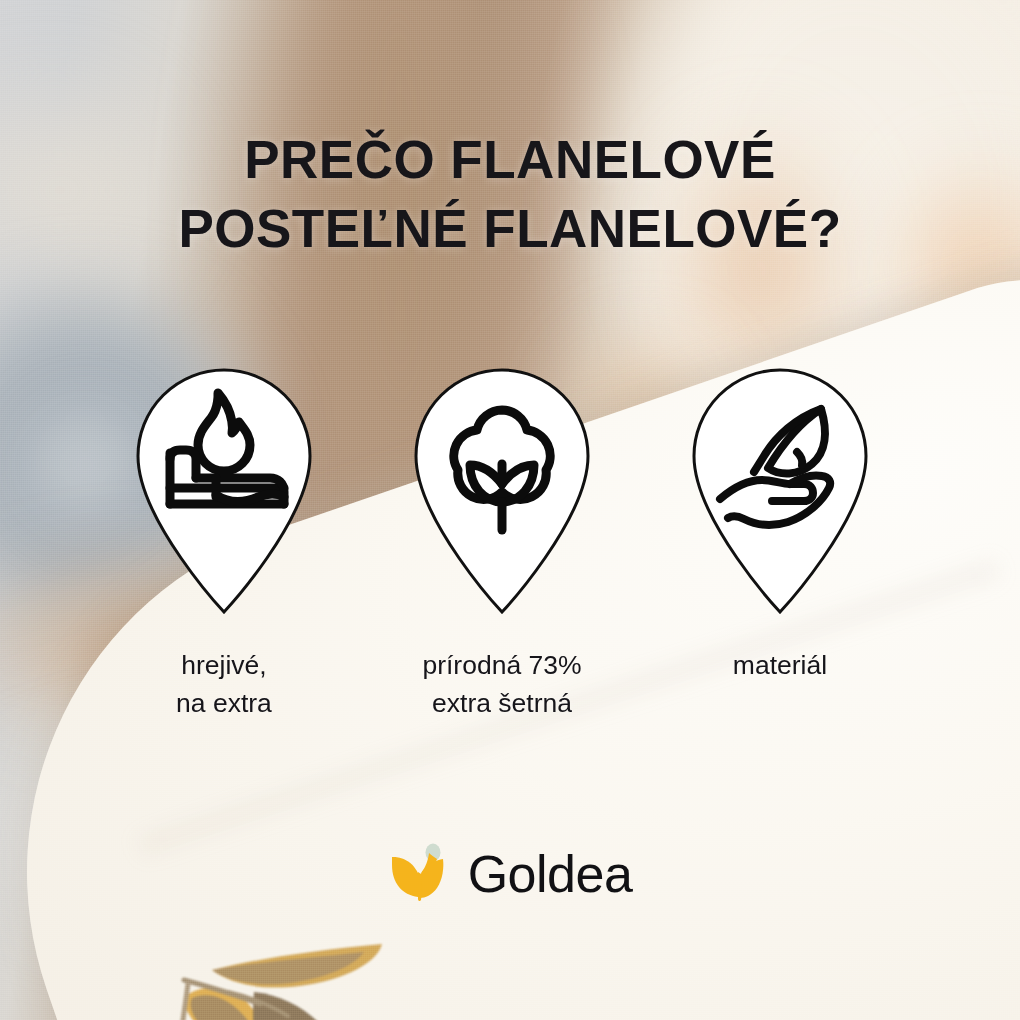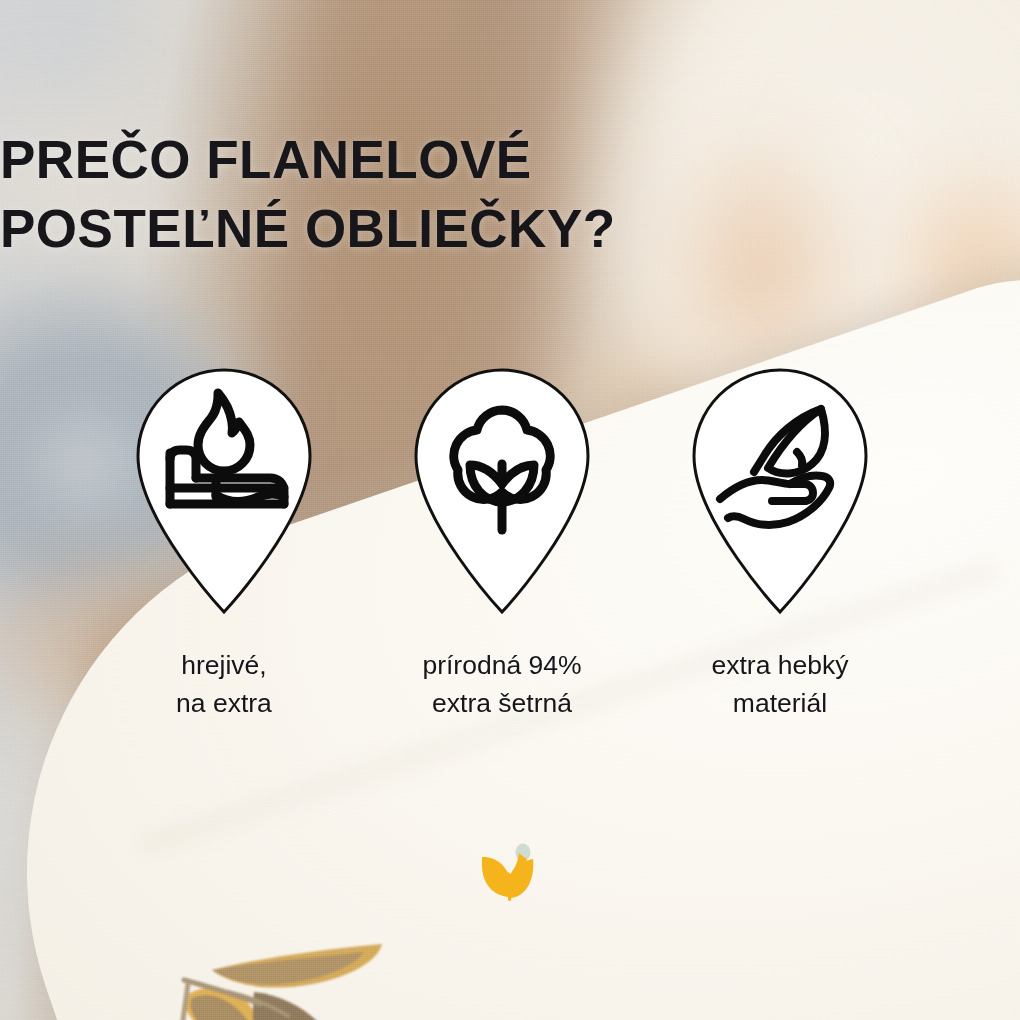--- a/index.html
+++ b/index.html
@@ -167,21 +167,21 @@
     opacity: .92;
     filter: blur(1.1px);
   }
 
   
   .headline {
     position: absolute;
     left: 0;
     right: 0;
     top: 126px;
-    text-align: left;
+    text-align: center;
     color: #17161a;
     font-size: 53px;
     font-weight: bold;
     line-height: 1.30;
     letter-spacing: .5px;
     text-shadow: 0 1px 10px rgba(255,255,255,.30);
   }
   .headline span { display: block; }
 
   
@@ -269,21 +269,21 @@
         <path d="M78 92 C 96 96, 118 104, 138 116" stroke="#8E7552" stroke-width="4" fill="none" stroke-linecap="round"></path>
         <path d="M38 84 L 30 142" stroke="#9A8260" stroke-width="5" fill="none" stroke-linecap="round"></path>
       </g>
     </svg>
 
     <div class="grain"></div>
   </div>
 
   <div class="headline">
     <span>PREČO FLANELOVÉ</span>
-    <span>POSTEĽNÉ OBLIEČKY?</span>
+    <span>POSTEĽNÉ FLANELOVÉ?</span>
   </div>
 
   <div class="pins">
 
     <div class="feature">
       <div class="pin">
         <svg viewBox="0 0 208 262" width="208" height="262">
           <path d="M104 260 C 104 260, 18 168, 18 104 A 86 86 0 0 1 190 104 C 190 168, 104 260, 104 260 Z" fill="#FFFFFF" stroke="#111111" stroke-width="3"></path>
           <g fill="none" stroke="#0C0C0C" stroke-width="9" stroke-linecap="round" stroke-linejoin="round">
             <path d="M98 41 C 98 41, 99 56, 91 66 C 84 75, 78 82, 78 93 A 26 26 0 0 0 130 93 C 130 83, 124 77, 119 70 C 116 78, 112 81, 112 81 C 112 81, 116 62, 98 41 Z"></path>
@@ -309,49 +309,49 @@
           <path d="M104 260 C 104 260, 18 168, 18 104 A 86 86 0 0 1 190 104 C 190 168, 104 260, 104 260 Z" fill="#FFFFFF" stroke="#111111" stroke-width="3"></path>
           <g fill="none" stroke="#0C0C0C" stroke-width="9" stroke-linecap="round" stroke-linejoin="round">
             <path d="M104 58 A 26 26 0 0 1 129 78 A 26 26 0 0 1 148 118 A 26 26 0 0 1 104 140 A 26 26 0 0 1 60 118 A 26 26 0 0 1 79 78 A 26 26 0 0 1 104 58 Z"></path>
             <path d="M72 113 C 84 113, 94 119, 104 132 C 114 119, 124 113, 136 113 C 136 134, 122 150, 104 150 C 86 150, 72 134, 72 113 Z"></path>
             <path d="M104 132 L 104 112"></path>
             <path d="M104 150 L 104 178"></path>
           </g>
         </svg>
       </div>
       <div class="caption">
-        <span>prírodná 94%</span>
+        <span>prírodná 73%</span>
         <span>extra šetrná</span>
       </div>
     </div>
 
     <div class="feature">
       <div class="pin">
         <svg viewBox="0 0 208 262" width="208" height="262">
           <path d="M104 260 C 104 260, 18 168, 18 104 A 86 86 0 0 1 190 104 C 190 168, 104 260, 104 260 Z" fill="#FFFFFF" stroke="#111111" stroke-width="3"></path>
           <g fill="none" stroke="#0C0C0C" stroke-width="8" stroke-linecap="round" stroke-linejoin="round">
             <path d="M145 57 C 152 80, 150 100, 136 112 C 122 124, 104 124, 92 116 C 104 96, 122 72, 145 57 Z"></path>
             <path d="M145 57 C 120 66, 100 84, 88 104 C 83 112, 80 117, 78 120"></path>
             <path d="M121 100 C 125 104, 127 108, 126 113"></path>
             <path d="M44 147 C 58 135, 72 128, 86 128 C 96 128, 106 132, 114 132 L 128 132 C 134 132, 137 136, 137 141 C 137 146, 133 149, 128 149 L 96 149"></path>
             <path d="M114 132 C 124 126, 136 122, 146 124 C 153 125, 156 130, 153 136 C 146 150, 130 164, 112 170 C 96 175, 80 173, 68 167 C 62 164, 57 163, 52 166"></path>
           </g>
         </svg>
       </div>
       <div class="caption">
-        <span>extra hebký</span>
         <span>materiál</span>
       </div>
     </div>
 
   </div>
 
   <div class="logo">
     <svg class="logo-mark" viewBox="0 0 64 62">
       <ellipse cx="45" cy="9.5" rx="7.5" ry="9" fill="#CFDCCF"></ellipse>
       <path d="M41 10 C 41 10, 40 22, 33 30 C 33 30, 45 27, 49 16 C 46 14, 43 12, 41 10 Z" fill="#F5B41C"></path>
       <path d="M4 14 C 4 14, 21 12, 30 30 L 30 54 C 14 52, 4 40, 4 22 Z" fill="#F5B41C"></path>
       <path d="M32 32 C 38 21, 48 17, 55 16 C 56 24, 55 36, 49 45 C 44 52, 37 55, 32 55 Z" fill="#F5B41C"></path>
       <path d="M30 29 C 30 43, 30 48, 30 56 C 30 58, 32 59, 33 57 C 34 49, 34 41, 33 31 Z" fill="#F5B41C"></path>
     </svg>
+    <div class="logo-text">Goldea</div>
   </div>
 
 </div>
 
 </body></html>

